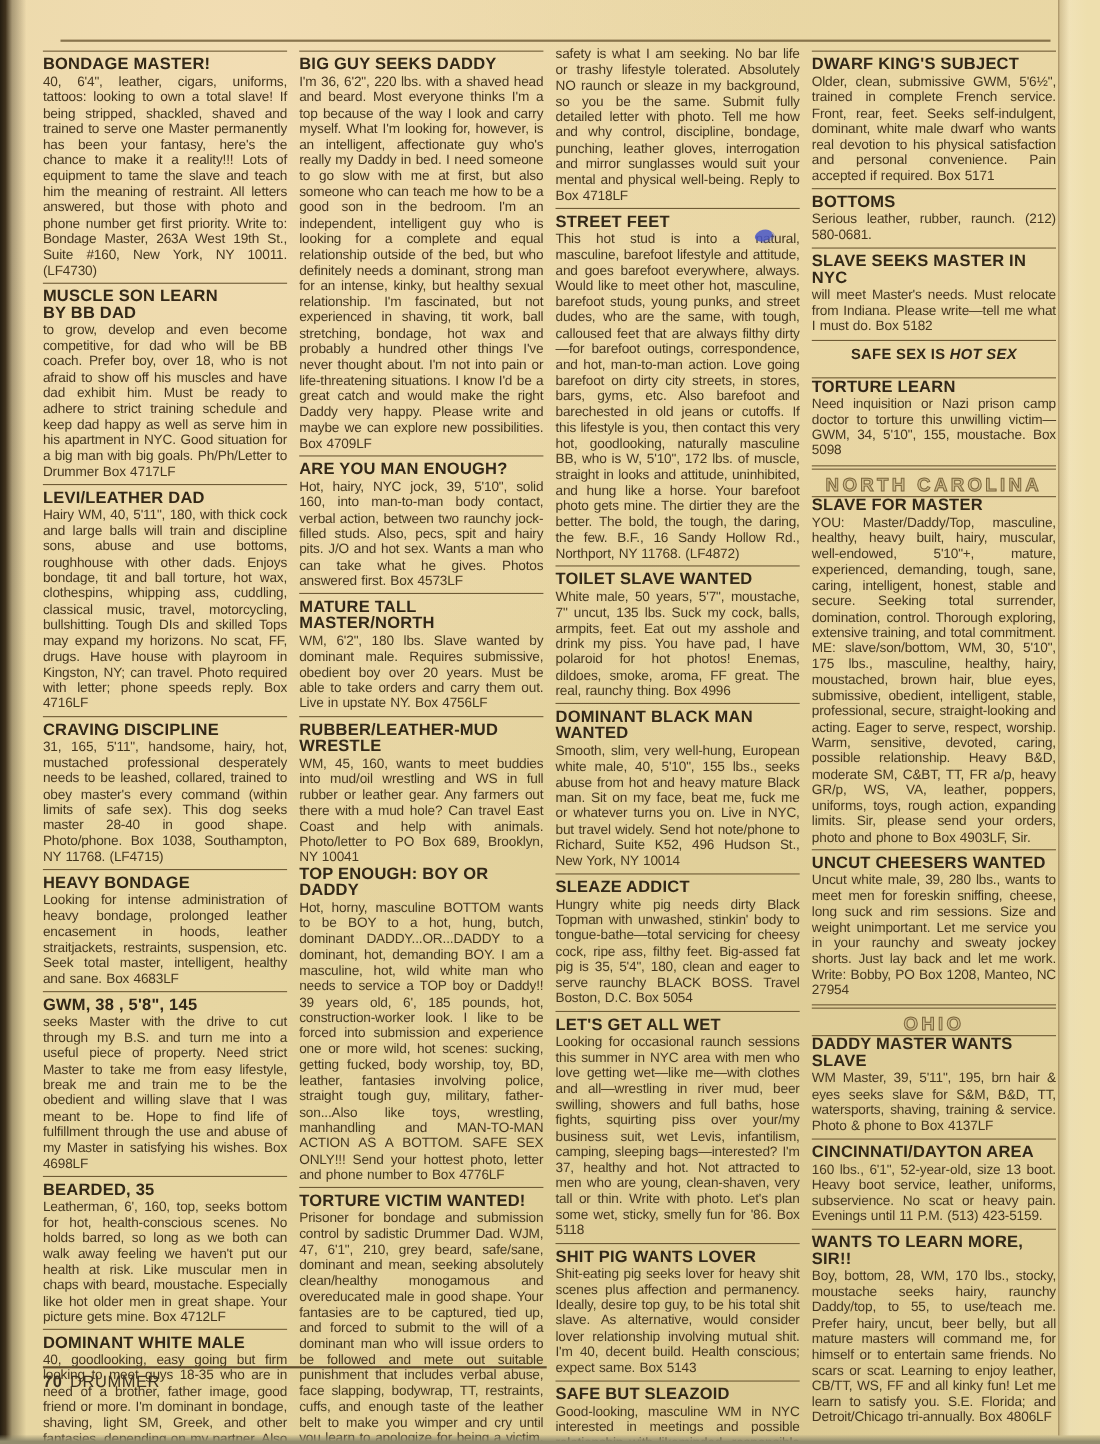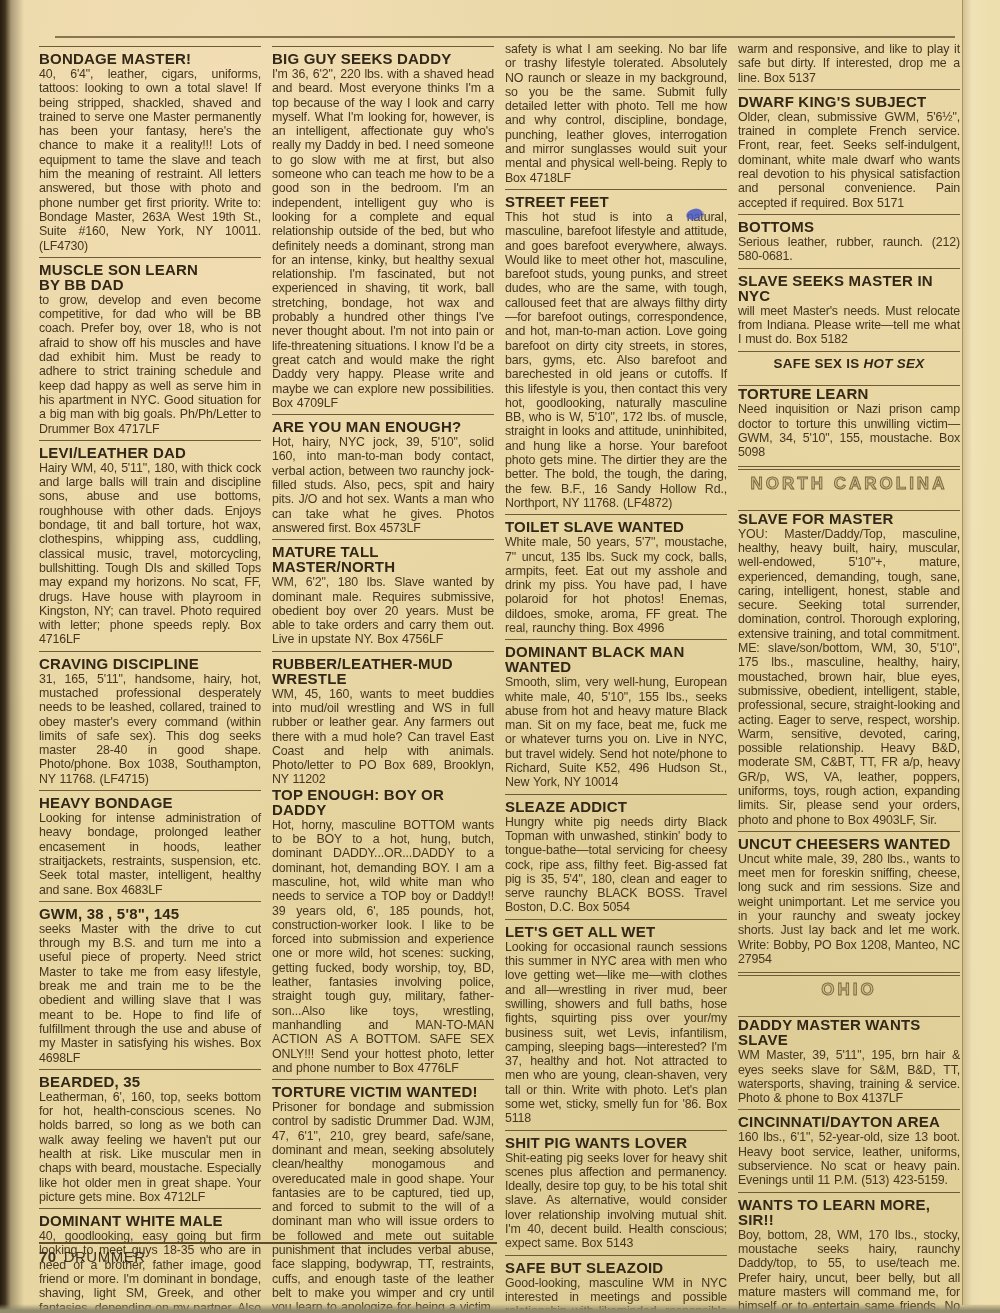--- a/index.html
+++ b/index.html
@@ -24,21 +24,21 @@
   .col{width:222px;flex:0 0 222px;color:#463823;}
 
   .ad{border-top:1.5px solid #6e5a35;margin-top:4px;padding-top:4px;}
   .ad.no-div{border-top:none;margin-top:0;padding-top:0;}
   .ad-title{font-weight:bold;text-align:left;font-size:15px;line-height:15px;
     color:#332817;letter-spacing:.2px;white-space:pre-line;margin-bottom:1px;}
   .ad-body{font-size:12.4px;line-height:14.3px;letter-spacing:-.15px;word-spacing:.6px;
     text-align:justify;color:#44361f;}
 
   .section{margin-top:6px;border-top:4px double #6e5a35;border-bottom:1.5px solid #6e5a35;
-    text-align:center;padding:4px 0 16px;}
+    text-align:center;padding:4px 0 0;}
   .outline{font-weight:bold;font-size:17px;letter-spacing:3px;color:#cdbb8a;
     -webkit-text-stroke:.9px #7a653c;}
   .banner{border-top:1.5px solid #6e5a35;border-bottom:1.5px solid #6e5a35;margin-top:5px;
     text-align:center;font-weight:bold;font-size:13.4px;color:#332817;padding:4px 0 14px;letter-spacing:.3px;}
 
   .footer{position:absolute;left:39px;top:1242px;width:458px;}
   .footer .f-rule{border-top:2px solid #5f4d2c;margin-bottom:4px;}
   .footer .f-text{font-size:15px;color:#3c3120;letter-spacing:.5px;}
   .footer .f-num{font-weight:bold;margin-right:7px;}
 
@@ -95,21 +95,21 @@
         <div class="ad">
           <div class="ad-title">ARE YOU MAN ENOUGH?</div>
           <div class="ad-body">Hot, hairy, NYC jock, 39, 5'10", solid 160, into man-to-man body contact, verbal action, between two raunchy jock-filled studs. Also, pecs, spit and hairy pits. J/O and hot sex. Wants a man who can take what he gives. Photos answered first. Box 4573LF</div>
         </div>
         <div class="ad">
           <div class="ad-title">MATURE TALL MASTER/NORTH</div>
           <div class="ad-body">WM, 6'2", 180 lbs. Slave wanted by dominant male. Requires submissive, obedient boy over 20 years. Must be able to take orders and carry them out. Live in upstate NY. Box 4756LF</div>
         </div>
         <div class="ad">
           <div class="ad-title">RUBBER/LEATHER-MUD WRESTLE</div>
-          <div class="ad-body">WM, 45, 160, wants to meet buddies into mud/oil wrestling and WS in full rubber or leather gear. Any farmers out there with a mud hole? Can travel East Coast and help with animals. Photo/letter to PO Box 689, Brooklyn, NY 11202</div>
+          <div class="ad-body">WM, 45, 160, wants to meet buddies into mud/oil wrestling and WS in full rubber or leather gear. Any farmers out there with a mud hole? Can travel East Coast and help with animals. Photo/letter to PO Box 689, Brooklyn, NY 10041</div>
         </div>
         <div class="ad no-div">
           <div class="ad-title">TOP ENOUGH: BOY OR DADDY</div>
           <div class="ad-body">Hot, horny, masculine BOTTOM wants to be BOY to a hot, hung, butch, dominant DADDY...OR...DADDY to a dominant, hot, demanding BOY. I am a masculine, hot, wild white man who needs to service a TOP boy or Daddy!! 39 years old, 6', 185 pounds, hot, construction-worker look. I like to be forced into submission and experience one or more wild, hot scenes: sucking, getting fucked, body worship, toy, BD, leather, fantasies involving police, straight tough guy, military, father-son...Also like toys, wrestling, manhandling and MAN-TO-MAN ACTION AS A BOTTOM. SAFE SEX ONLY!!! Send your hottest photo, letter and phone number to Box 4776LF</div>
         </div>
         <div class="ad">
           <div class="ad-title">TORTURE VICTIM WANTED!</div>
           <div class="ad-body">Prisoner for bondage and submission control by sadistic Drummer Dad. WJM, 47, 6'1", 210, grey beard, safe/sane, dominant and mean, seeking absolutely clean/healthy monogamous and overeducated male in good shape. Your fantasies are to be captured, tied up, and forced to submit to the will of a dominant man who will issue orders to be followed and mete out suitable punishment that includes verbal abuse, face slapping, bodywrap, TT, restraints, cuffs, and enough taste of the leather belt to make you wimper and cry until you learn to apologize for being a victim. Strict rules include: No drugs! No WS! No Scat! NO BODY FLUIDS! Total “safe-sex guidelines”! Non-dangerous situation and rewarding ultimate relationship for the right guy. Levi-leather-uniforms are a turn-on. If the above has always been your needs and you've been afraid to explore them—this is the right man to apply to. This is not for hit-and-run. A permanent “friendship” with trust and</div>
         </div>
       </div>
@@ -140,23 +140,20 @@
         <div class="ad">
           <div class="ad-title">SHIT PIG WANTS LOVER</div>
           <div class="ad-body">Shit-eating pig seeks lover for heavy shit scenes plus affection and permanency. Ideally, desire top guy, to be his total shit slave. As alternative, would consider lover relationship involving mutual shit. I'm 40, decent build. Health conscious; expect same. Box 5143</div>
         </div>
         <div class="ad">
           <div class="ad-title">SAFE BUT SLEAZOID</div>
           <div class="ad-body">Good-looking, masculine WM in NYC interested in meetings and possible relationship with likeminded, responsible degenerates. Limited body contact/no fluid exchange, but plenty of JO, sweaty underwear/jocks, armpit sniffing, pissing and shitting for each other's viewing pleasure, etc. I'm 6'3", 200, br/bl, nice, naturally muscular build, Germanic looks, balding on top but with lots of hair everywhere else. Prefer manly guys 28+ who are bright,</div>
         </div>
       </div>
     <div class="col">
-        <div class="ad no-div">
-          <div class="ad-body">warm and responsive, and like to play it safe but dirty. If interested, drop me a line. Box 5137</div>
-        </div>
         <div class="ad">
           <div class="ad-title">DWARF KING'S SUBJECT</div>
           <div class="ad-body">Older, clean, submissive GWM, 5'6½", trained in complete French service. Front, rear, feet. Seeks self-indulgent, dominant, white male dwarf who wants real devotion to his physical satisfaction and personal convenience. Pain accepted if required. Box 5171</div>
         </div>
         <div class="ad">
           <div class="ad-title">BOTTOMS</div>
           <div class="ad-body">Serious leather, rubber, raunch. (212) 580-0681.</div>
         </div>
         <div class="ad">
           <div class="ad-title">SLAVE SEEKS MASTER IN NYC</div>

